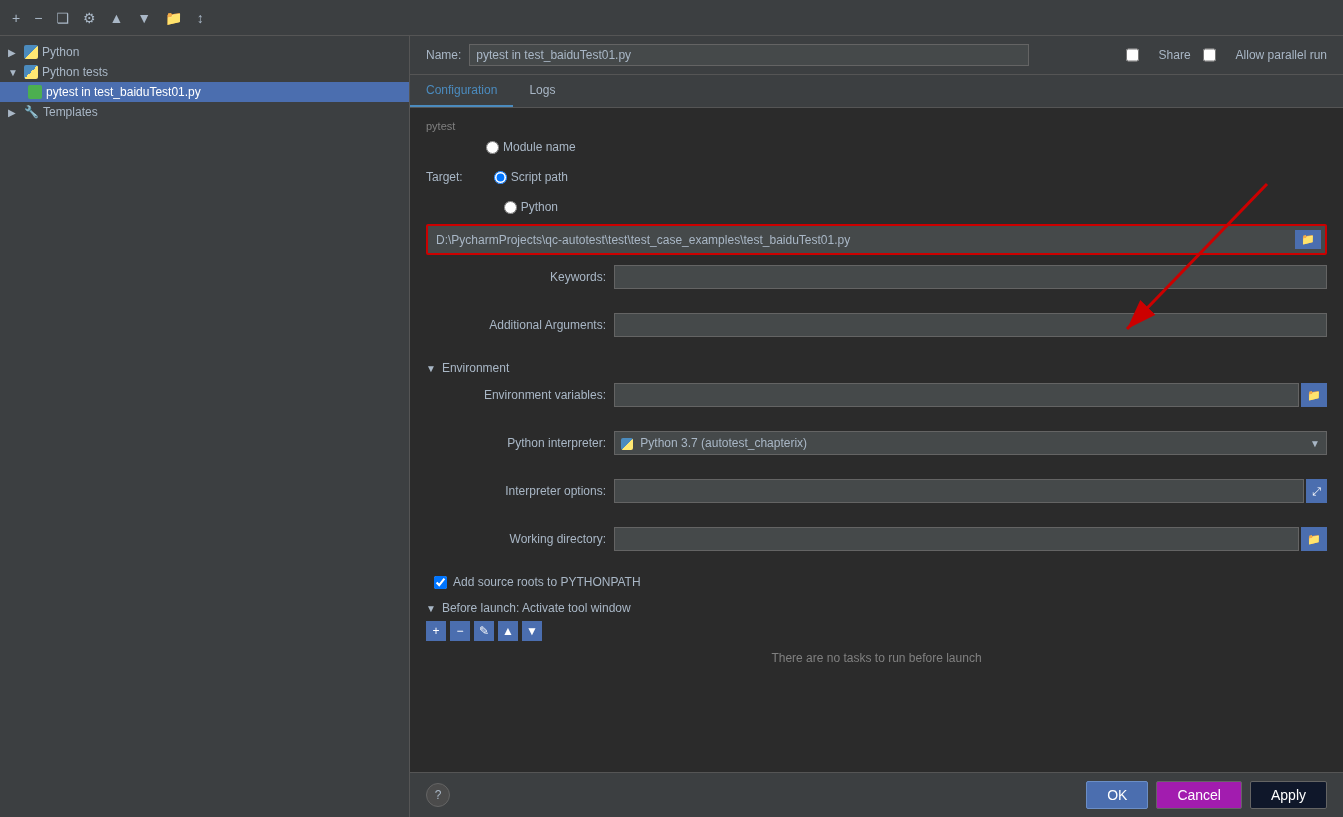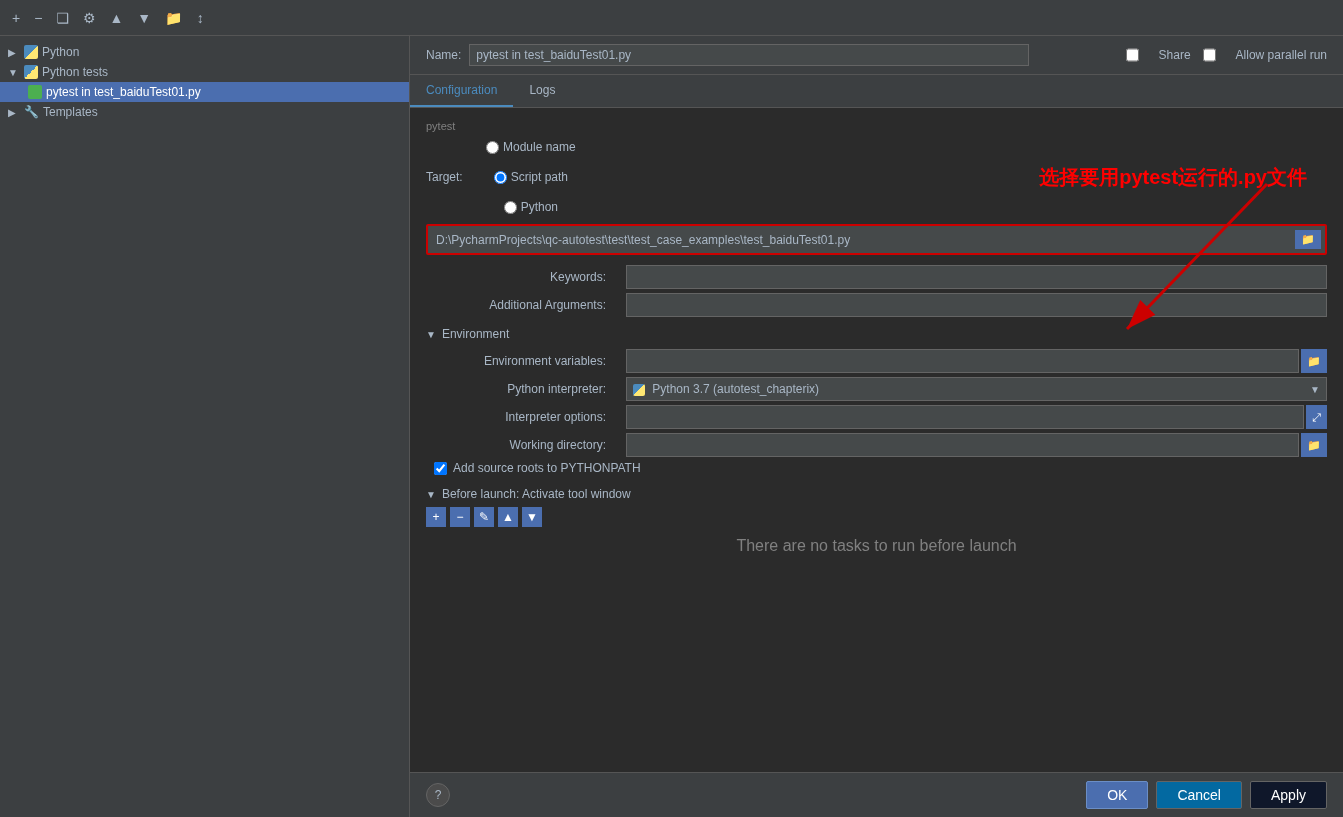--- a/index.html
+++ b/index.html
@@ -188,22 +188,22 @@
       border: none;
       color: #fff;
       padding: 3px 6px;
       cursor: pointer;
       font-size: 11px;
     }
     
     .form-row {
       display: flex;
       align-items: center;
-      margin-bottom: 4px;
-      gap: 20px;
+      margin-bottom: 24px;
+      gap: 8px;
     }
     .form-row-label {
       width: 180px;
       color: #a9b7c6;
       font-size: 12px;
       text-align: right;
       flex-shrink: 0;
     }
     .form-input {
       flex: 1;
@@ -285,21 +285,21 @@
       width: 20px;
       height: 20px;
       cursor: pointer;
       font-size: 12px;
       display: flex;
       align-items: center;
       justify-content: center;
     }
     .no-tasks-label {
       color: #808080;
-      font-size: 16px;
+      font-size: 12px;
       padding: 4px 0;
       text-align: center;
     }
     
     .bottom-buttons {
       display: flex;
       justify-content: flex-end;
       align-items: center;
       padding: 8px 16px;
       gap: 8px;
@@ -313,21 +313,21 @@
       border: 1px solid #646464;
       background: #4b6eaf;
       color: #fff;
       border-radius: 2px;
     }
     .btn-ok {
       background: #4b6eaf;
       border-color: #6b8ec6;
     }
     .btn-cancel {
-      background: #0369a1;
+      background: #a21caf;
       border-color: #646464;
     }
     .btn-apply {
       background: #0f172a;
       border-color: #646464;
     }
     
     .help-btn {
       width: 24px;
       height: 24px;
@@ -439,21 +439,20 @@
             <span>Script path</span>
           </label>
           <label class="radio-option">
             <input type="radio" name="target" style="">
             <span>Python</span>
           </label>
         </div>
       </div>
 
       <div class="annotation-container">
-        <div class="red-annotation-text">选择要用pytest运行的.py文件</div>
 
         <svg class="arrow-svg" width="400" height="200" style="top:-60px; right:0; position:absolute; z-index:10;">
           <defs>
             <marker id="arrowhead" markerWidth="10" markerHeight="7" refX="10" refY="3.5" orient="auto">
               <polygon points="0 0, 10 3.5, 0 7" fill="#cc0000"></polygon>
             </marker>
           </defs>
           <line x1="340" y1="20" x2="200" y2="165" stroke="#cc0000" stroke-width="3" marker-end="url(#arrowhead)"></line>
         </svg>
         <div class="script-path-box">

